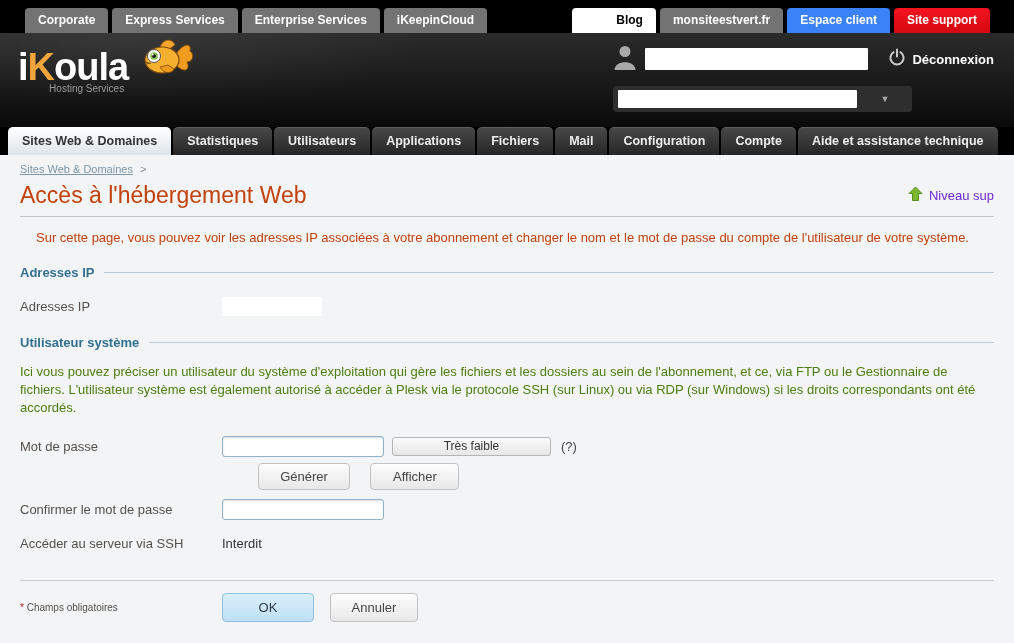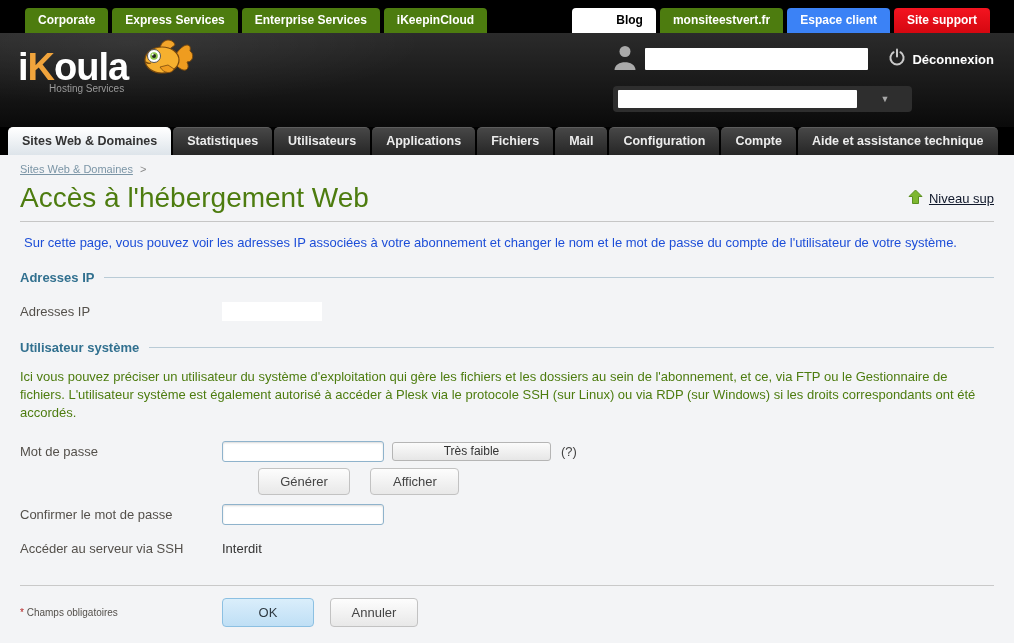--- a/index.html
+++ b/index.html
@@ -1,21 +1,21 @@
 <!DOCTYPE html>
 <html><head>
 <meta charset="utf-8">
 <style>
   * { box-sizing: border-box; }
   html, body { margin: 0; padding: 0; width: 1014px; height: 643px; overflow: hidden; }
   body { font-family: "Liberation Sans", sans-serif; background: #f3f4f6; }
 
   
   .topbar { height: 33px; background: #000; display: flex; align-items: flex-end; padding: 0 20px 0 25px; }
-  .toptab { background: #4d7c0f; color: #fff; font-size: 12px; font-weight: bold;
+  .toptab { background: #737373; color: #fff; font-size: 12px; font-weight: bold;
             padding: 5px 13px 6px; margin-right: 4px; border-radius: 4px 4px 0 0; cursor: pointer; }
   .topbar-right { margin-left: auto; display: flex; }
   .toptab.blue { background: #3b82f6; }
   .toptab.red  { background: linear-gradient(#f41420, #d50710); }
   .toptab.white-active { background: #fff; color: #000; padding-left: 44px; }
 
   
   .header { position: relative; height: 94px;
             background: radial-gradient(ellipse 420px 90px at 130px 10px, rgba(255,255,255,0.07), transparent 70%),
                         linear-gradient(#2b2b2b, #0a0a0a); }
@@ -43,27 +43,27 @@
             border-radius: 5px 5px 0 0; margin-right: 2px; white-space: nowrap; cursor: pointer; }
   .navtab.active { background: linear-gradient(#ffffff, #dde4ea); color: #333; border-top: 1px solid #fff; }
 
   
   .content { padding: 8px 20px 0; }
   .breadcrumb { font-size: 11px; margin-bottom: 7px; }
   .breadcrumb a { color: #7b95a6; text-decoration: underline; cursor: pointer; }
   .breadcrumb .sep { color: #8a8a8a; margin-left: 4px; }
 
   .title-row { display: flex; justify-content: space-between; align-items: center; }
-  .page-title { font-size: 28px; font-weight: 400; color: #4d7c0f; margin: 0; }
+  .page-title { font-size: 23px; font-weight: 400; color: #c2410c; margin: 0; }
   .up-link { display: flex; align-items: center; font-size: 13px; }
-  .up-link a { color: #0f172a; text-decoration: underline; margin-left: 6px; cursor: pointer; }
+  .up-link a { color: #6d28d9; margin-left: 6px; cursor: pointer; }
 
   .title-hr { border: none; border-top: 1px solid #c6c6c6; margin: 7px 0 13px; }
 
-  .intro { font-size: 13px; color: #1d4ed8; margin: 0 4px 20px; }
+  .intro { font-size: 13px; color: #c2410c; margin: 0 16px 20px; }
 
   .section-heading { display: flex; align-items: center; margin: 0 0 13px; }
   .section-heading span { font-size: 13px; font-weight: bold; color: #31708f; white-space: nowrap; }
   .section-heading .rule { flex: 1; height: 1px; background: #b9cbd6; margin-left: 10px; }
 
   .field-row { display: flex; align-items: center; min-height: 26px; margin-bottom: 2px; }
   .field-label { width: 202px; font-size: 13px; color: #54504b; flex-shrink: 0; }
   .req { color: #b22222; }
 
   .ip-row { margin-bottom: 16px; }

